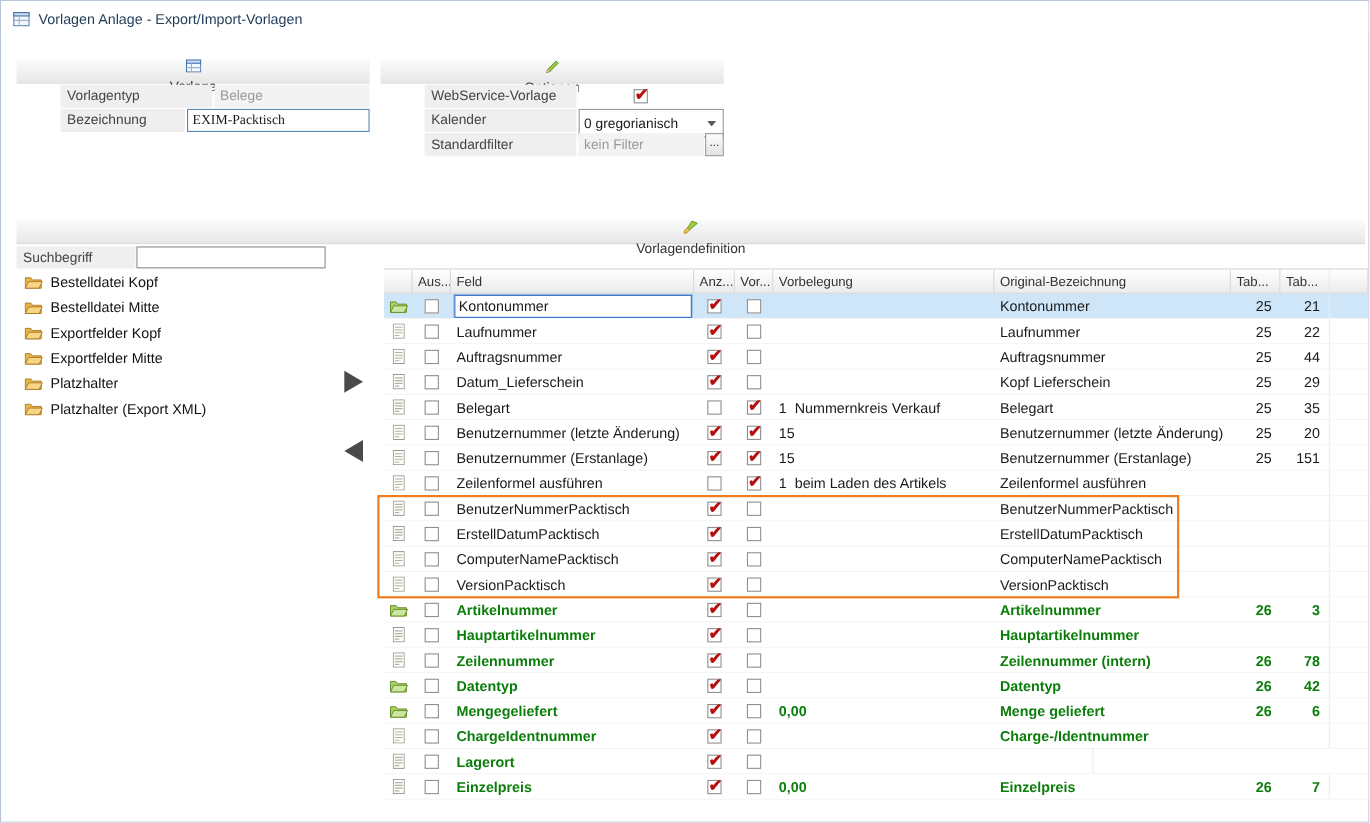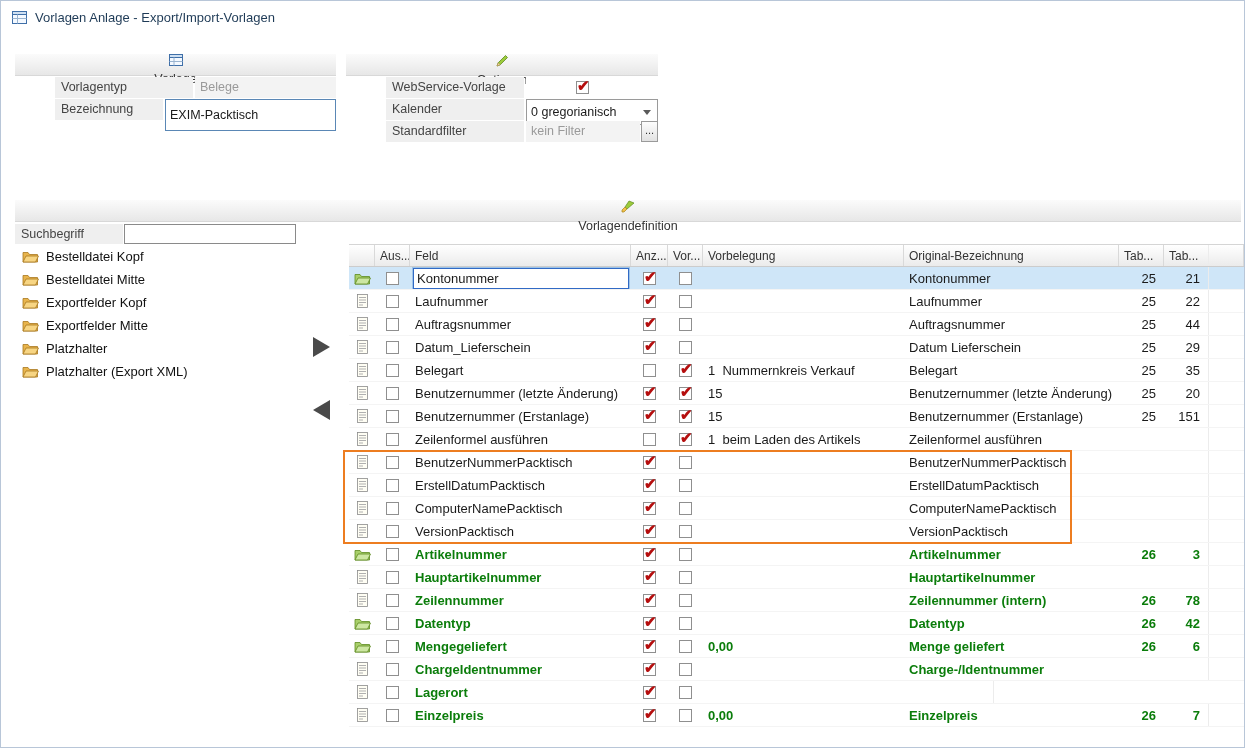--- a/index.html
+++ b/index.html
@@ -25,21 +25,21 @@
   
   .group-header{ display:flex; align-items:center; gap:6px; height:22px; padding:0 5px;
     background:linear-gradient(#fbfbfb,#e7e7e7); border-bottom:1px solid #d8d8d8; font-size:12.5px; color:#333;flex-direction:column; }
   .group-header .spacer{ flex:1; }
 
   
   .field-row{ display:flex; height:21px; margin-top:1px; align-items:stretch; }
   .field-label{ width:138px; background:#efefef; padding:3px 6px 0 6px; font-size:12.5px; color:#444; margin-right:2px; white-space:nowrap; overflow:hidden;margin-left:40px; }
   .field-value{ flex:1; padding:3px 5px 0 5px; font-size:12.5px; }
   .field-value.readonly{ background:#f3f3f3; color:#9a9a9a; }
-  .field-input{ flex:1; border:1px solid #5a87b5; background:#fff; font-family:Liberation Sans, sans-serif; font-size:12.5px; padding:0 4px; height:32px; outline:none; color:#1a1a1a; }
+  .field-input{ flex:1; border:1px solid #5a87b5; background:#fff; font-family:Liberation Serif, serif; font-size:12.5px; padding:0 4px; height:21px; outline:none; color:#1a1a1a; }
 
   .grp-vorlage{ position:absolute; left:14px; top:53px; width:321px; }
   .grp-optionen{ position:absolute; left:345px; top:53px; width:312px; }
   .opt-check-area{ flex:1; background:#fff; display:flex; align-items:center; padding-left:50px; }
   .dropdown{ flex:1; display:flex; align-items:center; border:1px solid #9a9a9a; background:#fff; padding:12px 4px; font-size:12.5px; height:21px; }
   .dropdown .dd-text{ flex:1; white-space:nowrap; overflow:hidden; }
   .dd-arrow{ width:0; height:0; border-left:4px solid transparent; border-right:4px solid transparent; border-top:5px solid #5a5a5a; margin-right:2px; }
   .filter-value{ flex:1; background:#f3f3f3; color:#9a9a9a; font-size:12.5px; padding:3px 5px 0 5px; }
   .more-btn{ width:17px; height:21px; margin-left:1px; border:1px solid #9a9a9a; background:linear-gradient(#fdfdfd,#e2e2e2); font-size:11px; line-height:17px; text-align:center; color:#333; cursor:default; }
 
@@ -314,21 +314,21 @@
               <line x1="2" y1="3.5" x2="9" y2="3.5" stroke="#b0b0b0"></line>
               <line x1="2" y1="6" x2="9" y2="6" stroke="#b0b0b0"></line>
               <line x1="2" y1="8.5" x2="9" y2="8.5" stroke="#b0b0b0"></line>
               <line x1="2" y1="11" x2="6" y2="11" stroke="#b0b0b0"></line>
             </svg></div>
           <div class="c c1 center"><span class="cb"></span></div>
           <div class="c c2">Datum_Lieferschein</div>
           <div class="c c3 center"><span class="cb checked"></span></div>
           <div class="c c4 center"><span class="cb"></span></div>
           <div class="c c5"></div>
-          <div class="c c6">Datum Lieferschein</div>
+          <div class="c c6">Kopf Lieferschein</div>
           <div class="c c7">25</div>
           <div class="c c8">29</div>
           <div class="c c9"></div>
         </div>
         <div class="grid-row">
           <div class="c c0"><svg width="11" height="14" viewBox="0 0 11 14">
               <rect x="0.5" y="0.5" width="10" height="13" fill="#fffef4" stroke="#8a8a8a" stroke-width="0.8"></rect>
               <line x1="2" y1="3.5" x2="9" y2="3.5" stroke="#b0b0b0"></line>
               <line x1="2" y1="6" x2="9" y2="6" stroke="#b0b0b0"></line>
               <line x1="2" y1="8.5" x2="9" y2="8.5" stroke="#b0b0b0"></line>

